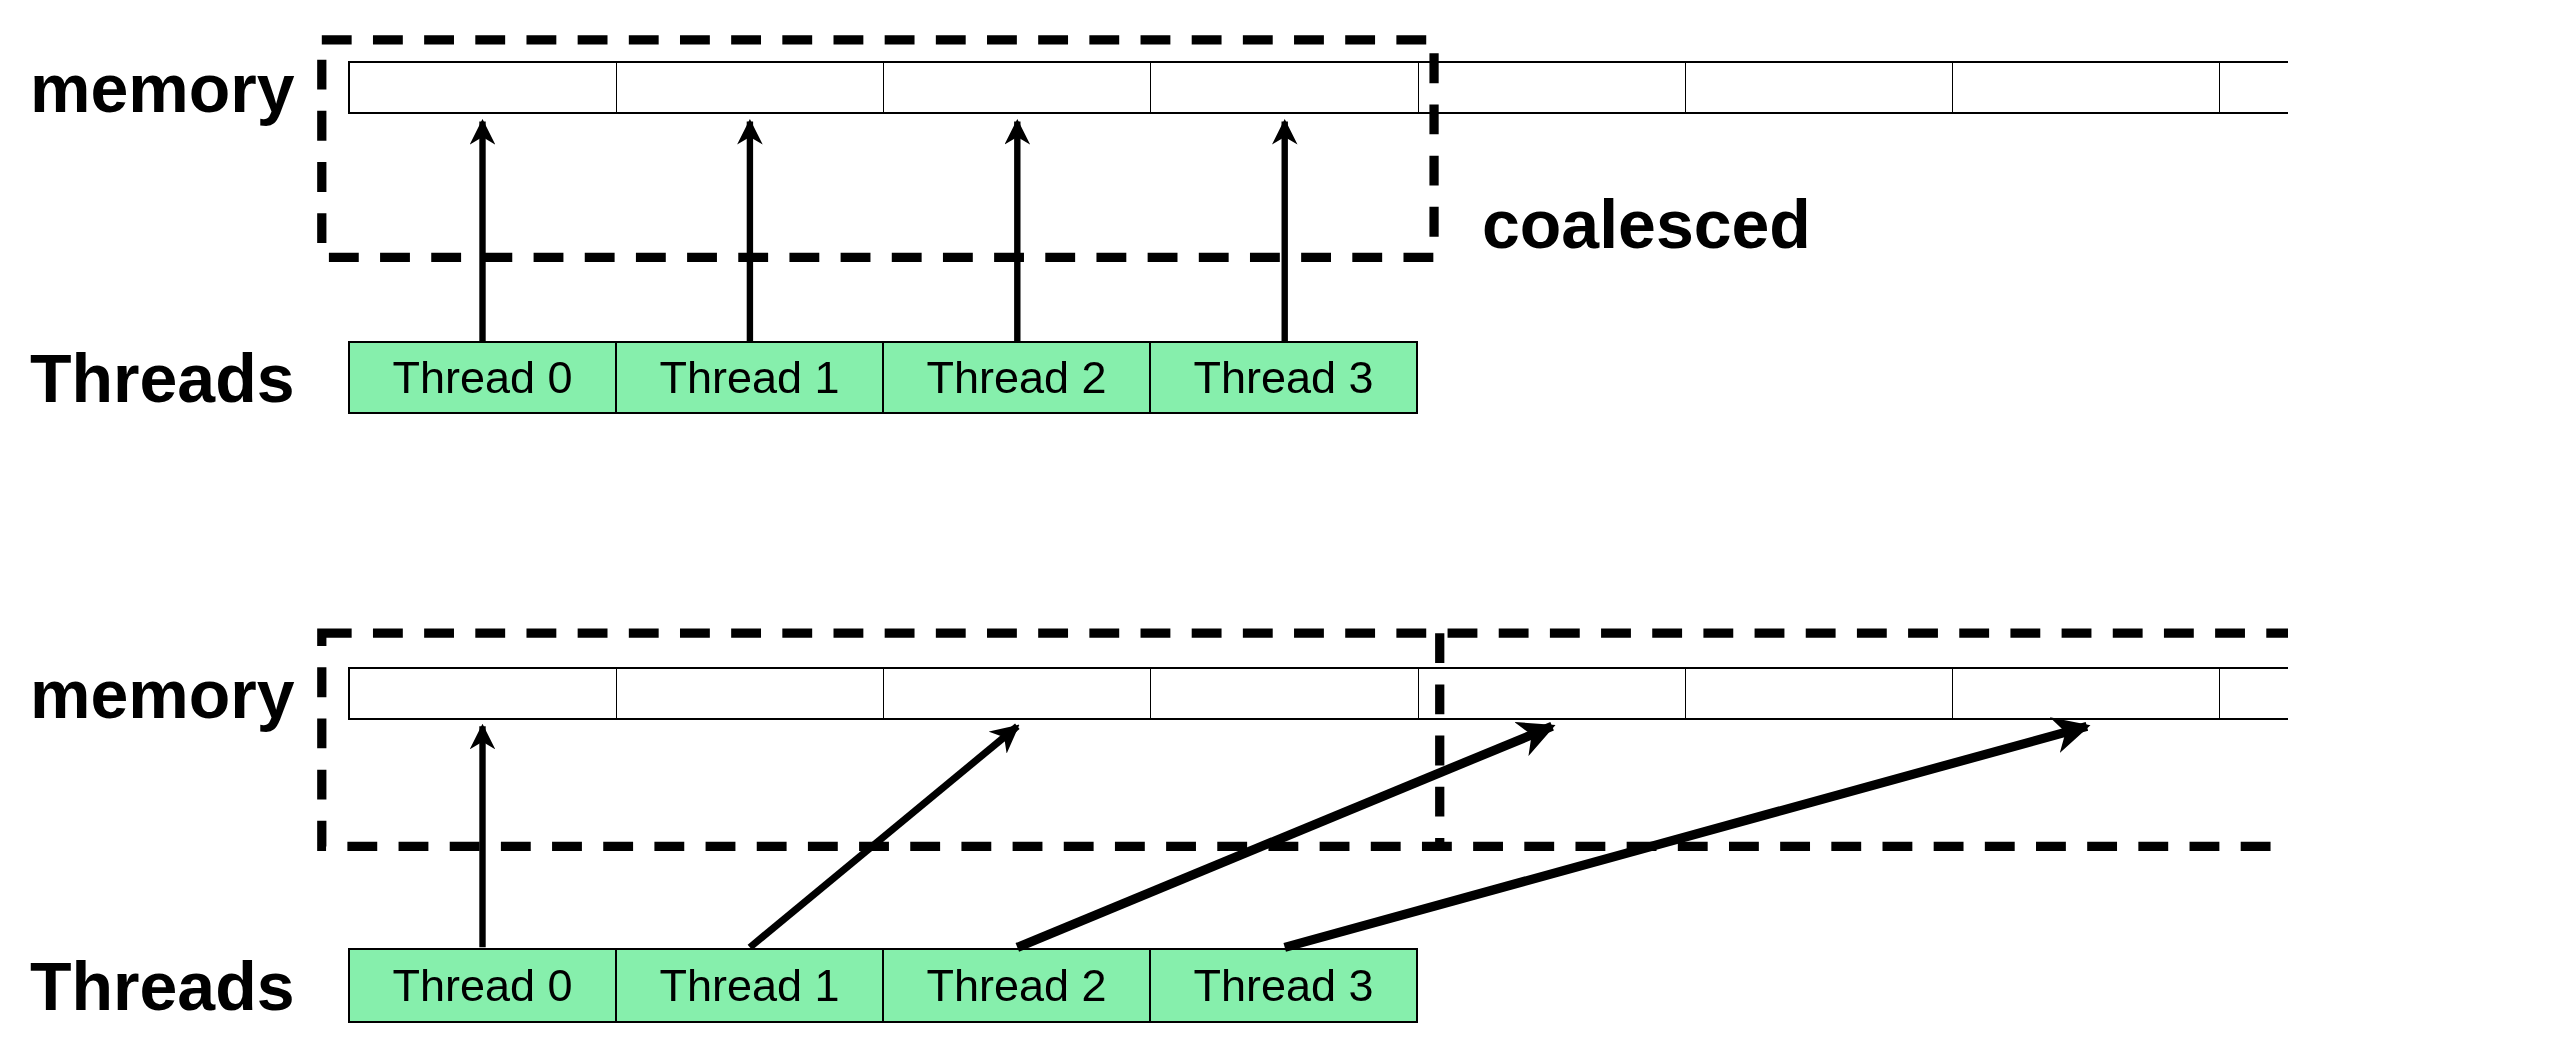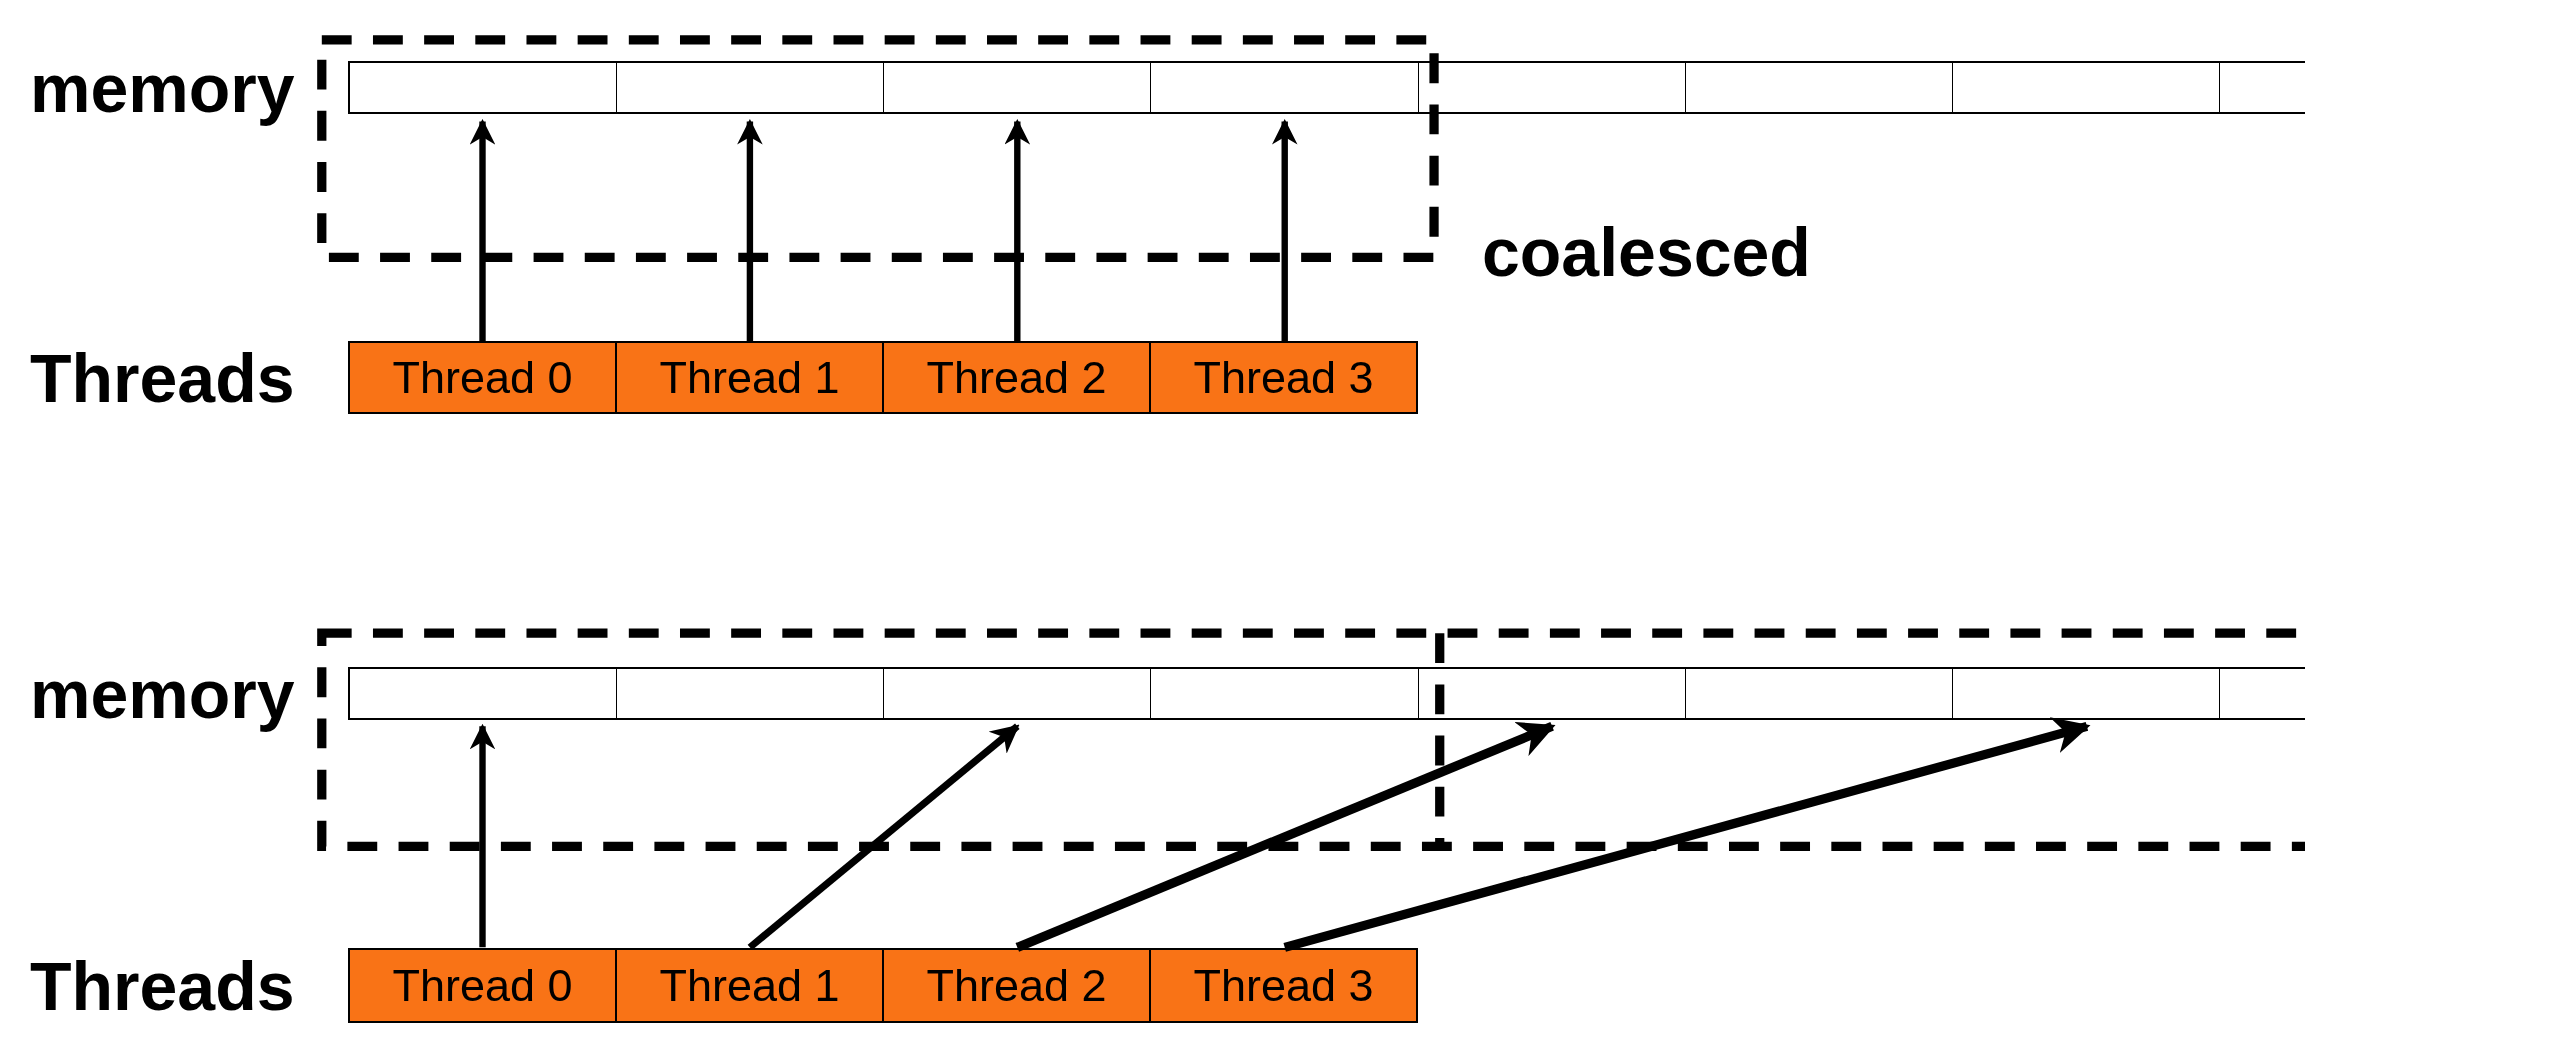--- a/index.html
+++ b/index.html
@@ -1,49 +1,49 @@
 <!DOCTYPE html>
 <html style="font-size:11.4px"><head>
 <meta charset="utf-8">
 <style>
   html,body{margin:0;padding:0;background:#ffffff;}
   .canvas{
     position:relative;width:2288px;height:1049px;background:#ffffff;
-    font-family:"Liberation Sans",sans-serif;color:#000;overflow:hidden;padding-left:17px;
+    font-family:"Liberation Sans",sans-serif;color:#000;overflow:hidden;
   }
   .overlay{position:absolute;left:0;top:0;z-index:3;pointer-events:none;}
   
   .mem-row{
     position:absolute;left:348px;width:2140px;height:53px;
     border:2.8px solid #000;box-sizing:border-box;display:flex;background:#fff;z-index:1;
   }
   .mem-row.s0{top:61px;}
   .mem-row.s1{top:667px;}
   .mem-cell{flex:1;border-right:1.4px solid #000;}
   .mem-cell:last-child{border-right:none;}
   
   .thr-row{
     position:absolute;left:348px;width:1070px;
-    border:2.1px solid #000;box-sizing:border-box;display:flex;background:#f97316;z-index:1;
+    border:2.1px solid #000;box-sizing:border-box;display:flex;background:#86efac;z-index:1;
   }
   .thr-row.s0{top:341px;height:73px;}
   .thr-row.s1{top:948px;height:75px;}
   .thr-box{
     flex:1;border-right:2.1px solid #000;display:flex;align-items:center;justify-content:center;
     font-size:45px;line-height:1;white-space:nowrap;
   }
   .thr-box:last-child{border-right:none;}
   
   .biglabel{
     position:absolute;display:flex;align-items:center;
     font-weight:bold;font-size:68px;line-height:1;white-space:nowrap;z-index:2;
   }
   .label-memory-0{left:30px;top:61px;height:53px;}
   .label-threads-0{left:30px;top:341px;height:73px;}
-  .label-coalesced{left:1482px;top:180px;height:87px;margin-top:28px;}
+  .label-coalesced{left:1482px;top:180px;height:87px;}
   .label-memory-1{left:30px;top:667px;height:53px;}
   .label-threads-1{left:30px;top:948px;height:75px;}
   .label-strided{right:36px;top:872px;height:85px;justify-content:flex-end;}
 </style>
 </head>
 <body>
 
 <div class="canvas">
 
   <svg class="overlay" width="2576" height="1049" viewBox="0 0 3623 1476">

